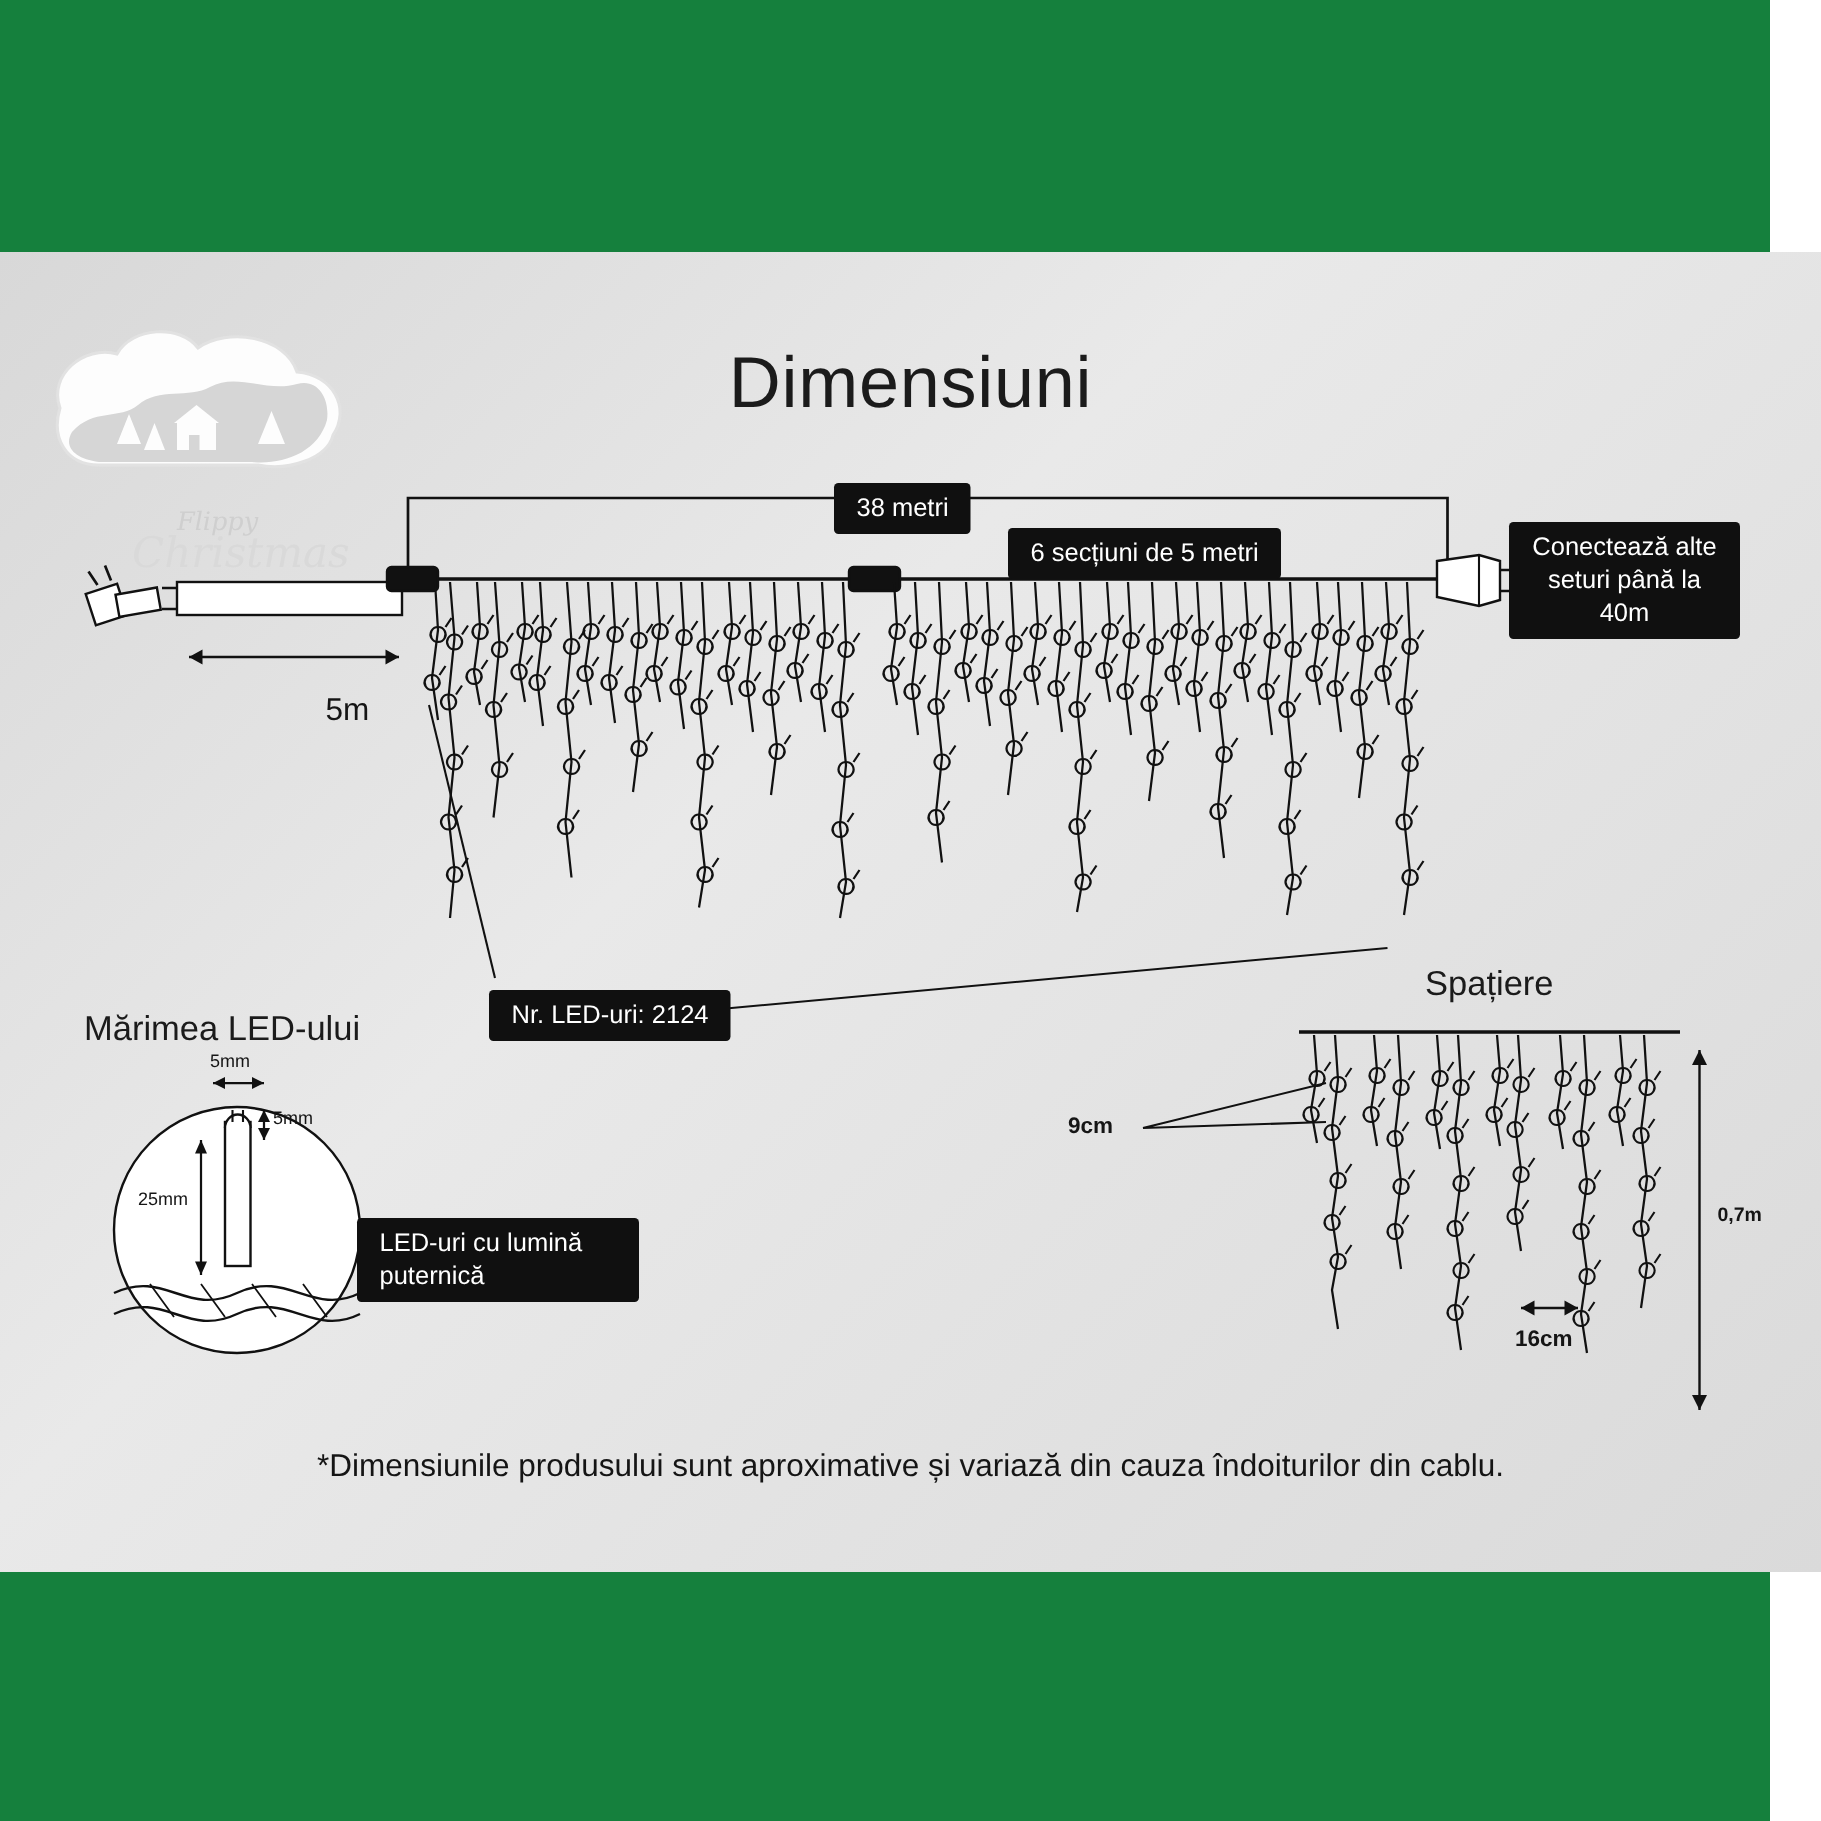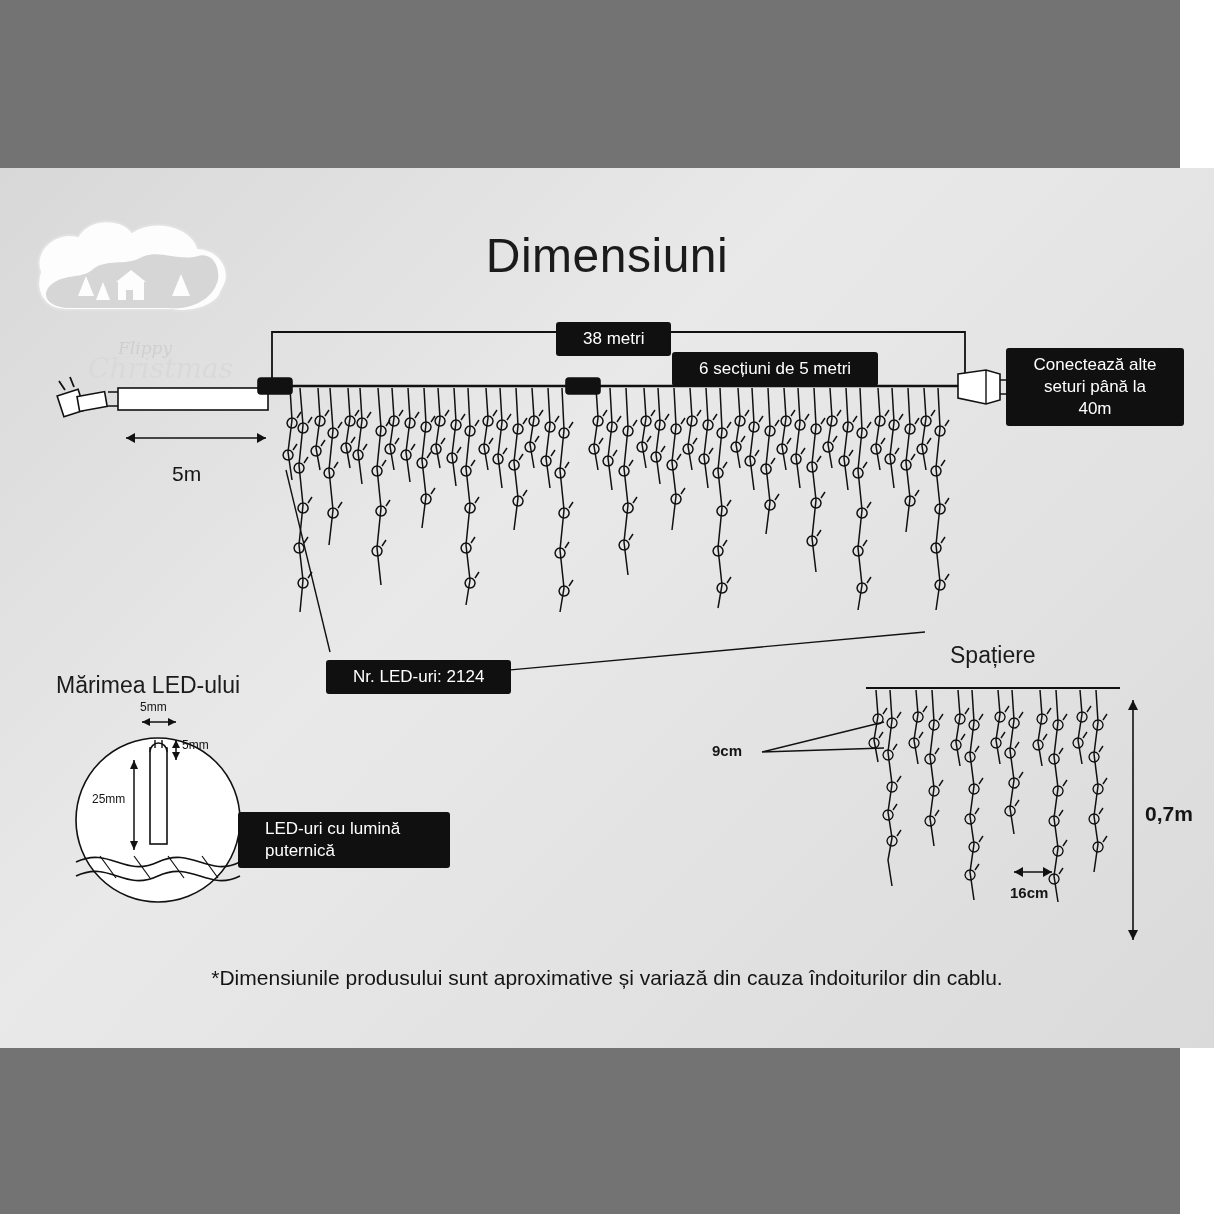--- a/index.html
+++ b/index.html
@@ -10,21 +10,21 @@
   body {
     width: 1214px;
     height: 1214px;
     font-family: "Liberation Sans", sans-serif;
     overflow: hidden;
   }
   #canvas {
     position: relative;
     width: 1180px;
     height: 1214px;
-    background: #737373;
+    background: #15803d;
   }
   
   .backdrop {
     position: absolute;
     left: 0;
     top: 168px;
     width: 1214px;
     height: 880px;
     background: linear-gradient(135deg, #d8d8d8 0%, #e9e9e9 40%, #dadada 100%);
   }
@@ -44,31 +44,32 @@
     text-align: center;
     font-size: 48px;
     color: #1b1b1b;
     letter-spacing: 0.5px;
   }
   .chip {
     position: absolute;
     background: #101010;
     color: #ffffff;
     font-size: 17px;
-    padding: 6px 27px;
+    padding: 6px 15px;
     border-radius: 3px;
     line-height: 1.3;
     white-space: nowrap;
   }
   .chip.multiline { white-space: normal; text-align: left; }
   .plainlabel {
     position: absolute;
     color: #151515;
     font-size: 17px;
     white-space: nowrap;
+    margin-left: 45px;
   }
   .section-heading {
     position: absolute;
     color: #1b1b1b;
     font-size: 23px;
     white-space: nowrap;
   }
   .footnote {
     position: absolute;
     left: 0;
@@ -437,16 +438,16 @@
   <div class="section-heading" style="left:56px; top:648px;margin-top:24px;">Mărimea LED-ului</div>
   <div class="tiny" style="left:140px; top:700px;">5mm</div>
   <div class="tiny" style="left:182px; top:738px;">5mm</div>
   <div class="tiny" style="left:92px; top:792px;">25mm</div>
   <div class="chip multiline" style="left:238px; top:812px; width:158px;">LED-uri cu lumină
 puternică</div>
 
   <div class="section-heading" style="left:950px; top:642px;">Spațiere</div>
   <div class="small" style="left:712px; top:742px;">9cm</div>
   <div class="small" style="left:1010px; top:884px;">16cm</div>
-  <div class="small" style="left:1145px; top:802px; font-size:21px;">0,7m</div>
+  <div class="small" style="left:1145px; top:802px; font-size:13px;">0,7m</div>
 
   <div class="footnote">*Dimensiunile produsului sunt aproximative și variază din cauza îndoiturilor din cablu.</div>
 </div>
 
 </body></html>

